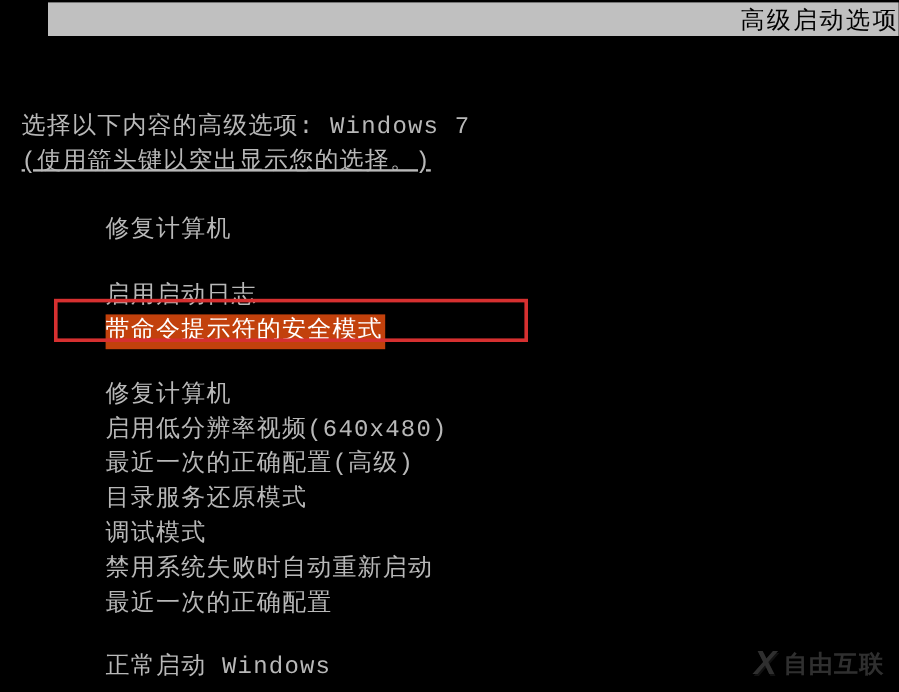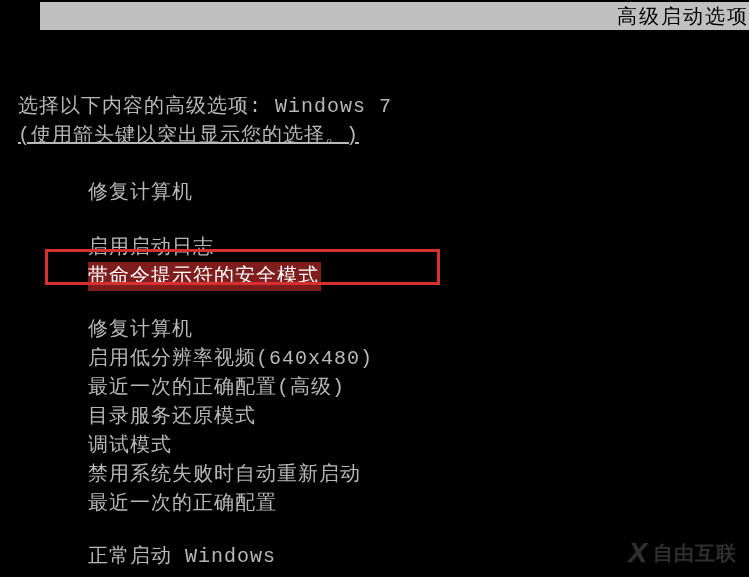--- a/index.html
+++ b/index.html
@@ -66,21 +66,21 @@
   .highlight-box {
     position: absolute;
     border: 3px solid #d63030;
     left: 45px;
     width: 395px;
     height: 36px;
     pointer-events: none;
     top: 249px;
   }
   .selected-bg {
-    background: #7f1d1d;
+    background: #c2410c;
     color: #fff;
     display: inline-block;
     padding: 0 2px 0 0;
   }
   .watermark {
     position: absolute;
     right: 12px;
     bottom: 8px;
     display: flex;
     align-items: center;

